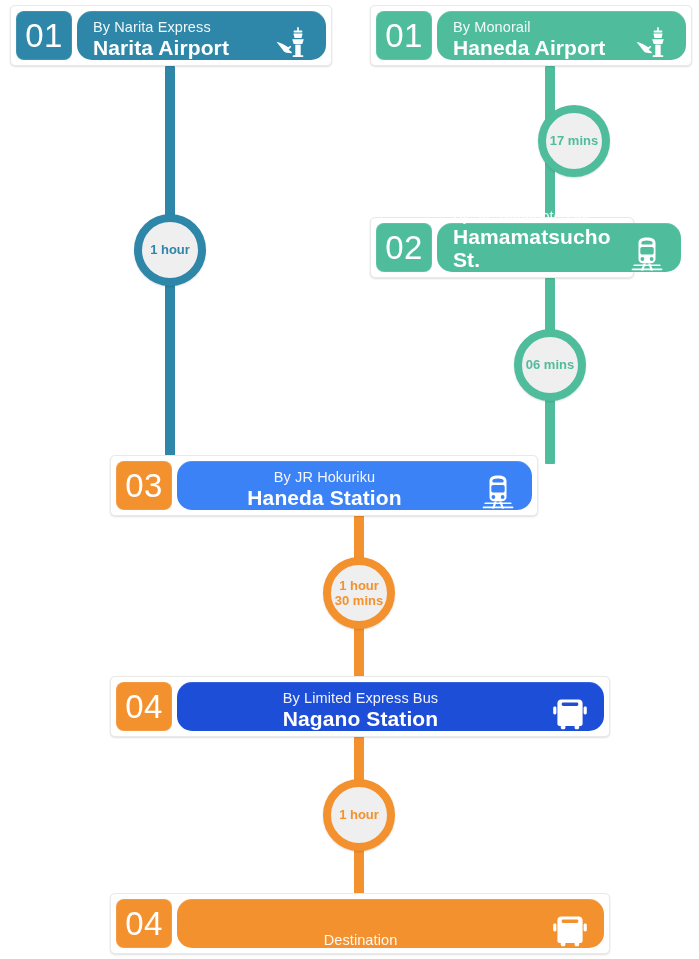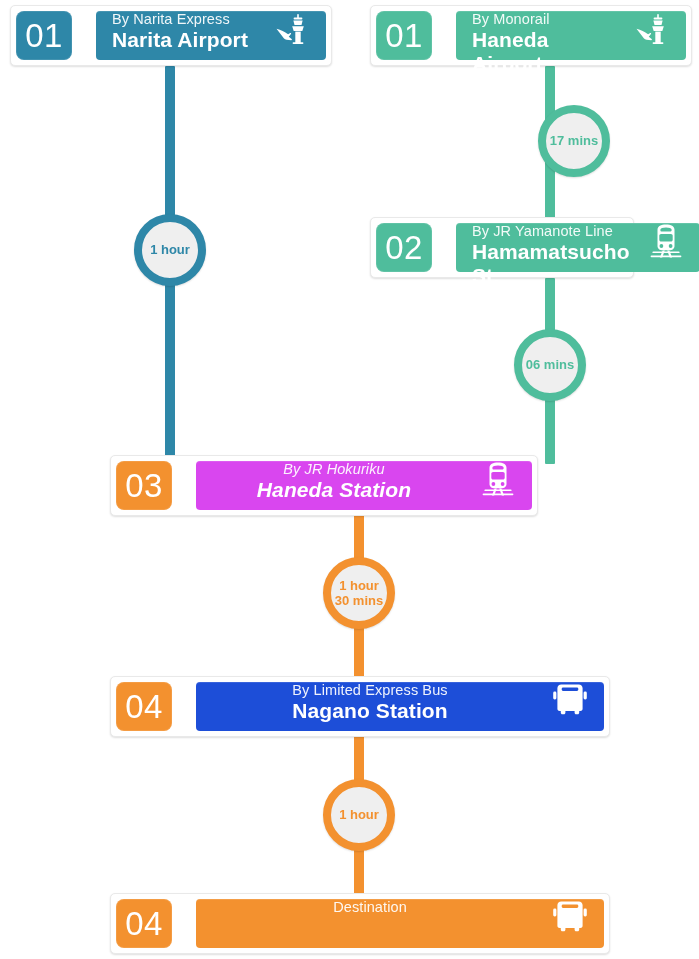--- a/index.html
+++ b/index.html
@@ -31,25 +31,25 @@
     border-radius:8px;
     display:flex;align-items:center;justify-content:center;
     color:#ffffff;
     font-size:33px;
     font-weight:400;
     letter-spacing:.5px;
     box-shadow:inset 0 0 0 1px rgba(255,255,255,.10);
   }
   .panel{
     flex:1 1 auto;
-    margin-left:24px;
-    border-radius:4px;
+    margin-left:5px;
+    border-radius:15px;
     position:relative;
     display:flex;
-    align-items:flex-start;
+    align-items:flex-end;
     box-shadow:inset 0 1px 0 rgba(255,255,255,.12);
   }
   .ptext{
     flex:1 1 auto;
     padding:0 10px 0 16px;
     line-height:1.12;
     color:#ffffff;
   }
   .ptext.center{text-align:center;padding-left:10px;}
   .sub{
@@ -170,21 +170,21 @@
       </div>
     </div>
   </div>
 
   <div class="badge" style="left:514px;top:329px;border:8px solid #4FBD9C;color:#4FBD9C;">
     <span>06 mins</span>
   </div>
 
   <div class="card" style="left:110px;top:455px;width:428px;height:61px;">
     <div class="numbox" style="background:#F3912F;">03</div>
-    <div class="panel" style="background:#d946ef;font-style:italic;">
+    <div class="panel" style="background:#3b82f6;">
       <div class="ptext center">
         <span class="sub">By JR Hokuriku</span>
         <span class="ttl">Haneda Station</span>
       </div>
       <div class="picon">
         <svg width="34" height="36" viewBox="0 0 34 36" fill="#ffffff">
           <path d="M17 1.4c-5.1 0-8.5 1.6-8.5 5.4v16.1c0 2.6 2.3 4.3 5.2 4.3h6.6c2.9 0 5.2-1.7 5.2-4.3V6.8c0-3.8-3.4-5.4-8.5-5.4zm-5.6 5.1c0-1.2 2.4-2 5.6-2s5.6.8 5.6 2v1c0 .5-.4.9-.9.9H12.3c-.5 0-.9-.4-.9-.9zM12.1 11h9.8c1 0 1.8.8 1.8 1.8v4c0 1-.8 1.8-1.8 1.8h-9.8c-1 0-1.8-.8-1.8-1.8v-4c0-1 .8-1.8 1.8-1.8zm.3 10.1a1.9 1.9 0 1 1 0 3.8 1.9 1.9 0 0 1 0-3.8zm9.2 0a1.9 1.9 0 1 1 0 3.8 1.9 1.9 0 0 1 0-3.8z"></path>
           <rect x="3.4" y="28.4" width="27.2" height="1.7" rx=".85"></rect>
           <rect x="1.6" y="32.5" width="30.8" height="1.7" rx=".85"></rect>
           <path d="M13.6 27.6h2.2l-2.6 7h-2.3z"></path>

